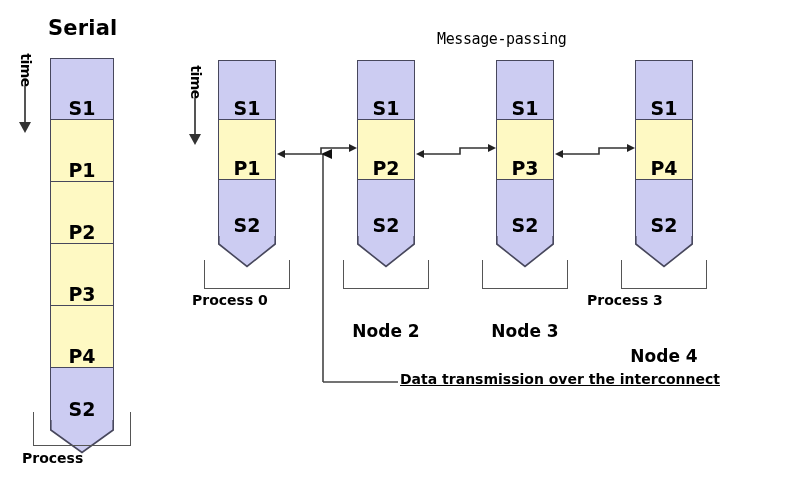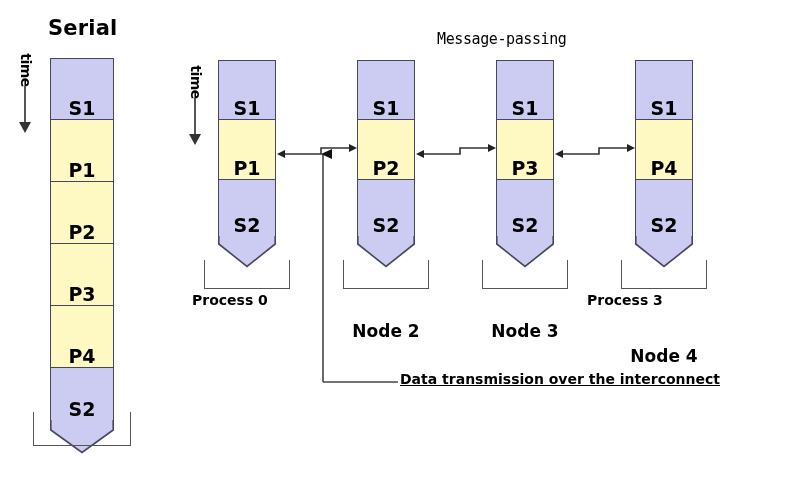--- a/index.html
+++ b/index.html
@@ -165,20 +165,21 @@
         <span>S2</span>
       </div>
     <div class="tail">
       <svg width="64" height="34" viewBox="0 0 64 34">
         <path d="M0.8,0 L0.8,10 L32,32.5 L63.2,10 L63.2,0" fill="#ccccf2" stroke="#47475c" stroke-width="1.6" stroke-linejoin="miter"></path>
       </svg>
     </div>
   </div>
 
   <div class="bracket" style="left:33px;top:412px;width:98px;height:34px;"></div>
+  <div class="caption" style="left:22px;top:450px;width:120px;">Process</div>
 
   <div class="col" style="left:218px;top:60px;width:58px;">
     <div class="seg blue" style="height:60px;">
         <span>S1</span>
       </div>
     <div class="seg yellow" style="height:60px;">
         <span>P1</span>
       </div>
     <div class="seg blue" style="height:56px;border-bottom-width:0;">
         <span>S2</span>

